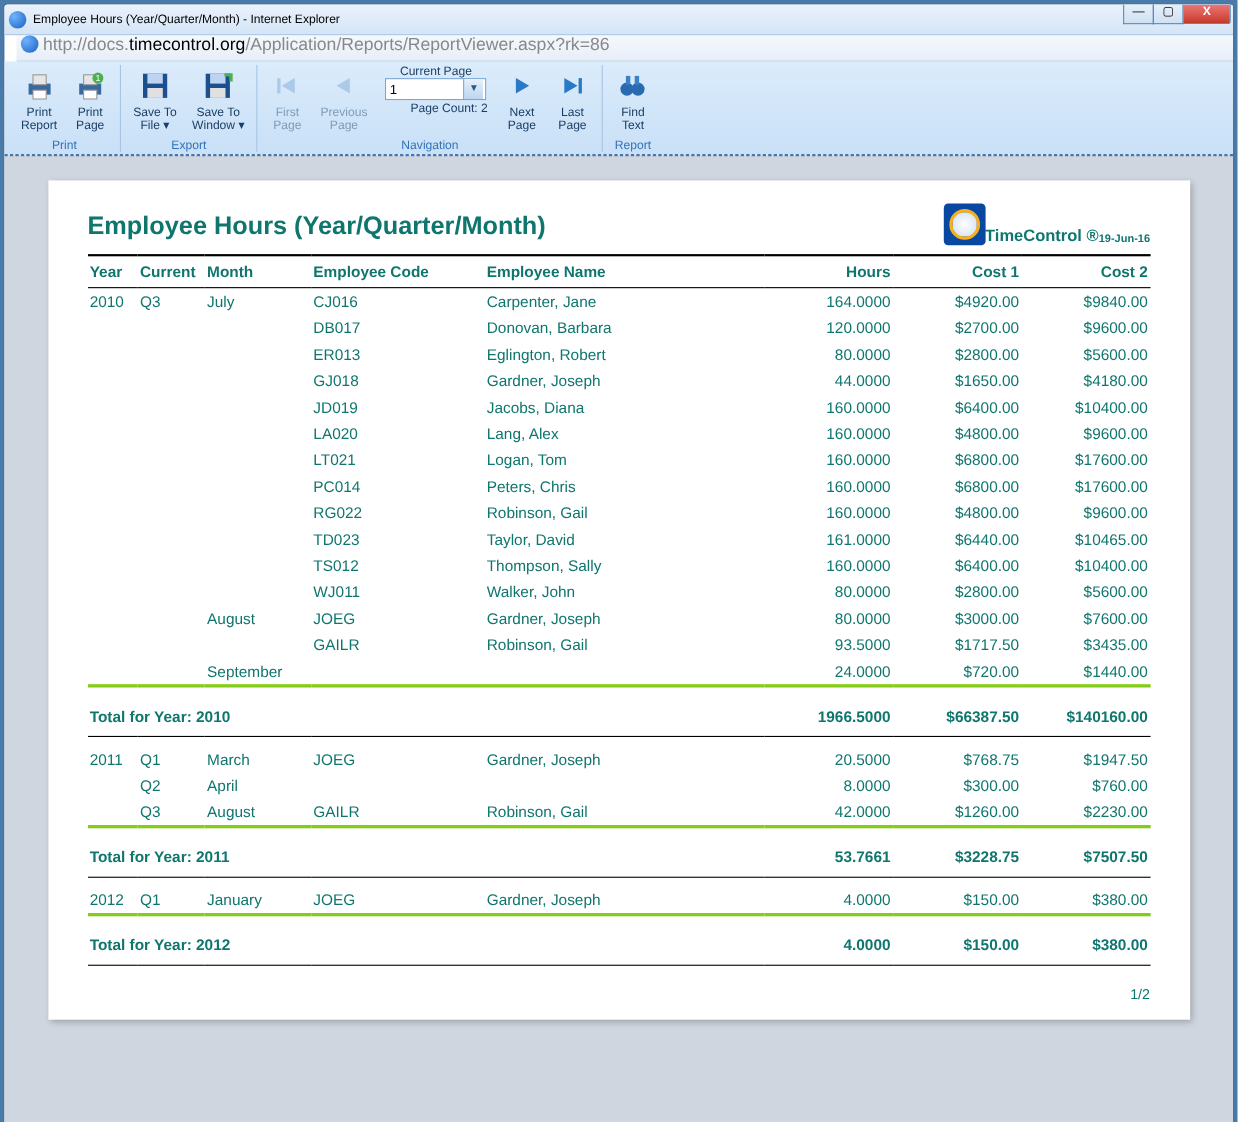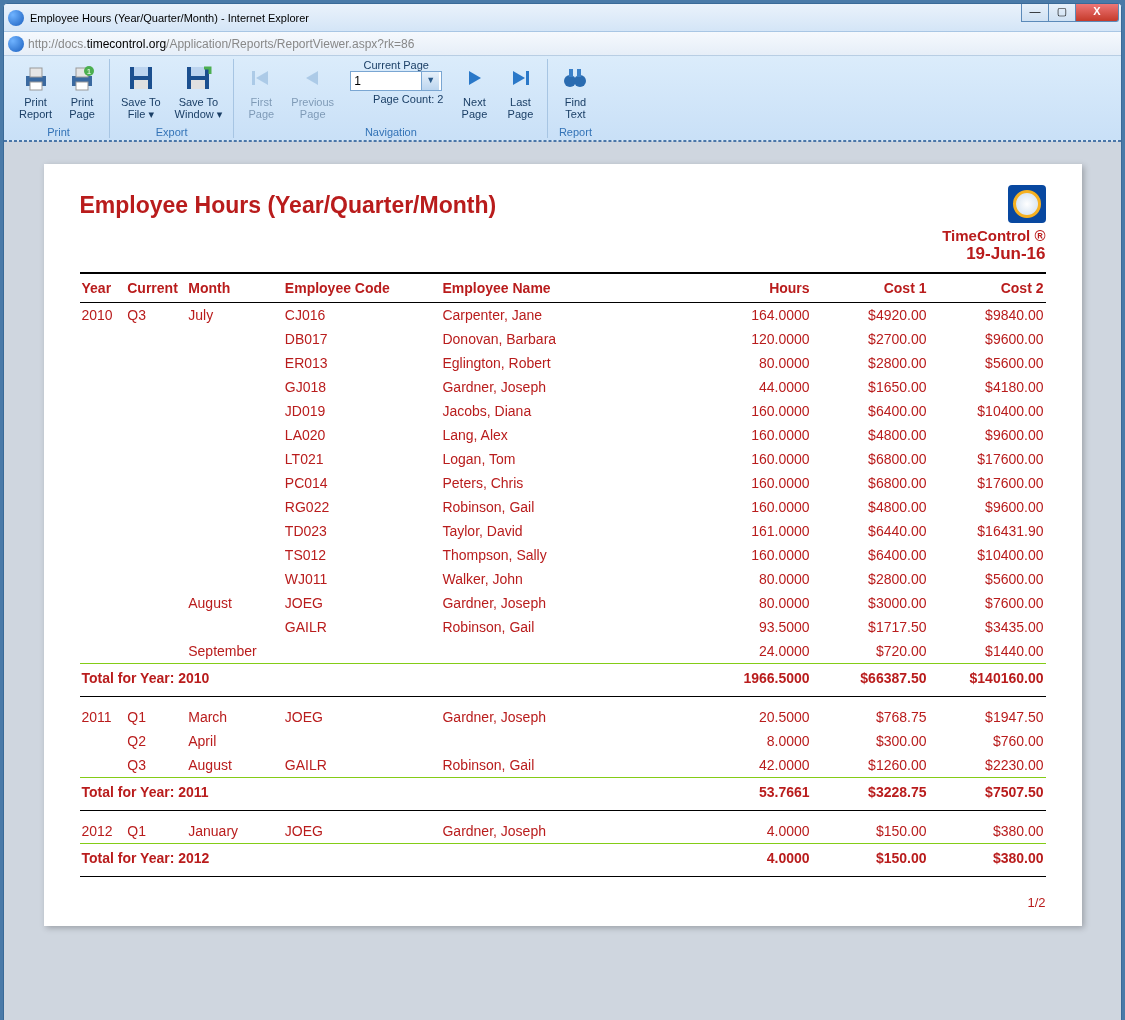--- a/index.html
+++ b/index.html
@@ -52,23 +52,23 @@
     color: #fff;
     font-weight: bold;
     width: 44px;
     border-radius: 0 0 3px 0;
   }
   .addrbar {
     height: 24px;
     background: linear-gradient(#f5f9fd,#e6eef8);
     border-bottom: 1px solid #b8cee4;
     display: flex;
-    align-items: center;
     padding: 0 4px;
-    font-size: 12px;
+    font-size: 16px;
+    margin-left: 11px;
   }
   .addrbar .ie-icon2 {
     width: 16px; height: 16px;
     background: radial-gradient(circle at 30% 30%, #6fb3ff, #1a5fbf);
     border-radius: 50%;
     margin-right: 4px;
   }
   .url { color: #888; }
   .url .domain { color: #000; }
 
@@ -139,45 +139,45 @@
     height: 910px;
     overflow: hidden;
   }
   .page {
     background: #fff;
     width: 1038px;
     margin: 0 auto;
     box-shadow: 2px 2px 6px rgba(0,0,0,0.25);
     padding: 28px 36px 16px;
     font-size: 14px;
-    color: #b91c1c;
+    color: #0f766e;
   }
   .page h1 {
     font-size: 23px;
     margin: 0 0 6px 0;
     font-weight: bold;
   }
   .brand-row {
     display: flex; justify-content: flex-end; align-items: center;
-    flex-direction: column;
+    flex-direction: row;
     align-items: flex-end;
     margin-top: -40px;
   }
   .logo {
     width: 38px; height: 38px;
     background: #0848a0;
     border-radius: 4px;
     display: flex; align-items: center; justify-content: center;
   }
   .logo-inner {
     width: 28px; height: 28px; border: 3px solid #f5b020; border-radius: 50%;
     background: radial-gradient(circle, #fff, #cde);
   }
   .brand-text { font-weight: bold; font-size: 15px; margin-top: 4px;}
-  .brand-date { font-weight: bold; font-size: 17px; }
+  .brand-date { font-weight: bold; font-size: 10px; }
 
   table.report {
     width: 100%;
     border-collapse: collapse;
     margin-top: 8px;
     table-layout: fixed;
   }
   table.report th {
     text-align: left;
     border-top: 2.5px solid #000;
@@ -185,24 +185,24 @@
     padding: 6px 2px;
     font-size: 14px;
   }
   table.report th.num, table.report td.num { text-align: right; }
   table.report td {
     padding: 4px 2px;
     font-size: 14px;
     vertical-align: top;
   }
   tr.total td {
-    border-top: 1px solid #84cc16;
+    border-top: 3px solid #84cc16;
     border-bottom: 1.5px solid #000;
     font-weight: bold;
-    padding: 6px 2px 10px;
+    padding: 18px 2px 10px;
   }
   .page-number { text-align: right; font-size: 13px; margin-top: 18px; }
 
   
   .svgicon { display:block; }
 </style>
 </head>
 <body>
 
 <div class="window">
@@ -482,21 +482,21 @@
               <td class="num">$9600.00</td>
             </tr>
             <tr>
               <td></td>
               <td></td>
               <td></td>
               <td>TD023</td>
               <td>Taylor, David</td>
               <td class="num">161.0000</td>
               <td class="num">$6440.00</td>
-              <td class="num">$16431.90</td>
+              <td class="num">$10465.00</td>
             </tr>
             <tr>
               <td></td>
               <td></td>
               <td></td>
               <td>TS012</td>
               <td>Thompson, Sally</td>
               <td class="num">160.0000</td>
               <td class="num">$6400.00</td>
               <td class="num">$10400.00</td>

